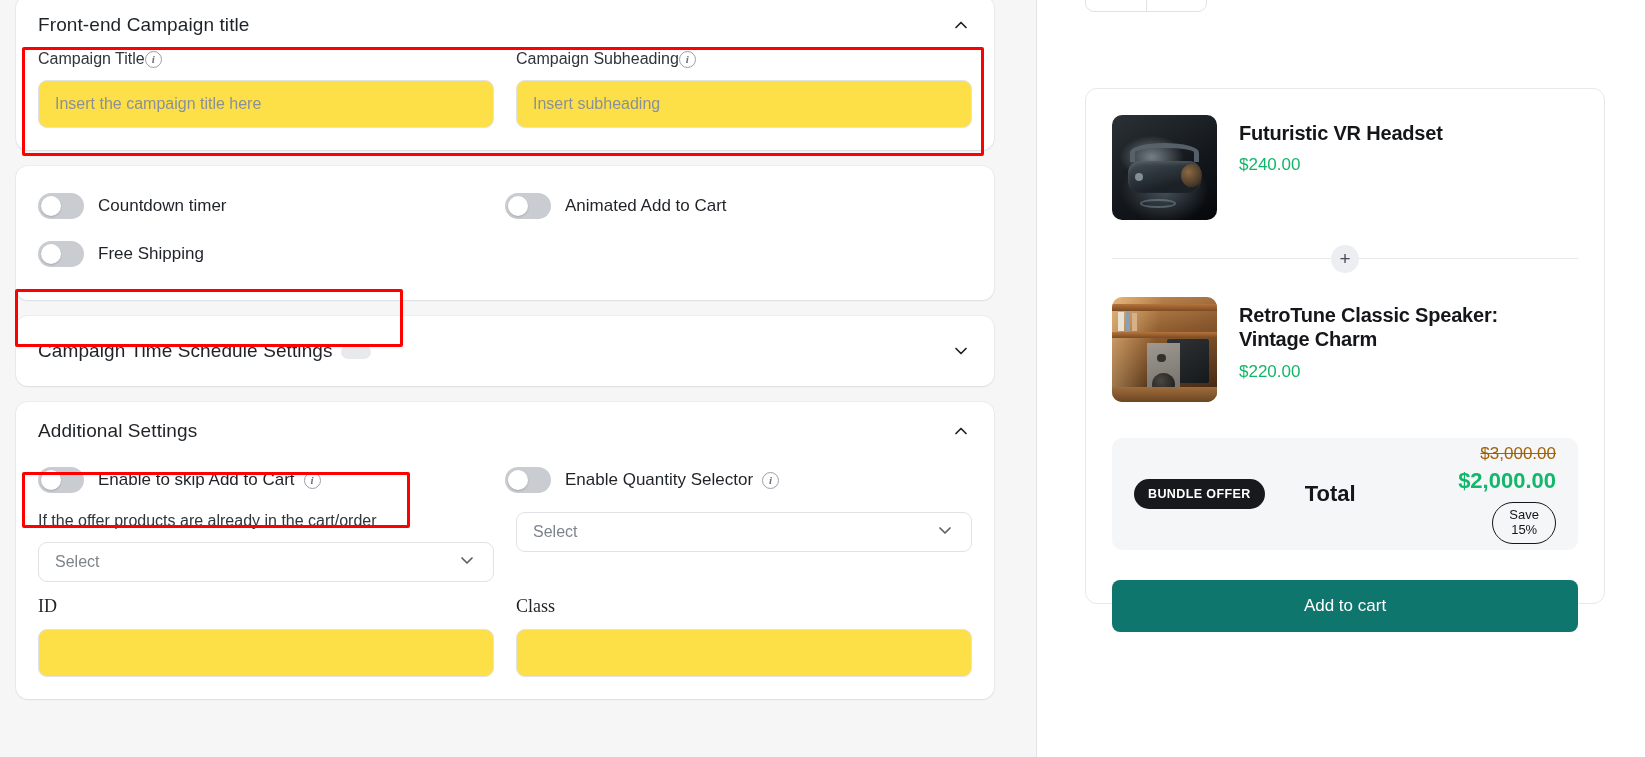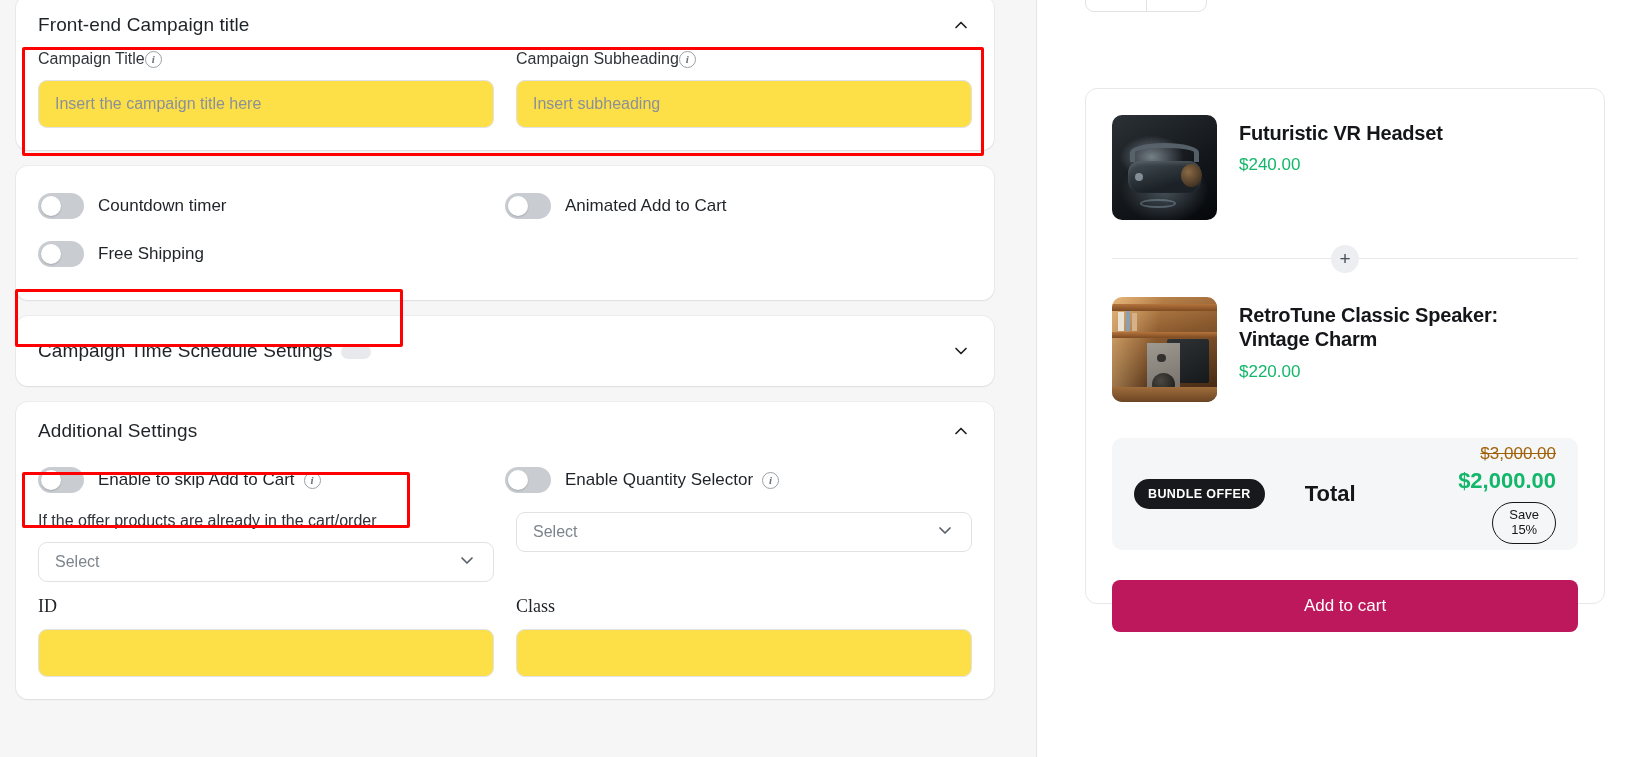--- a/index.html
+++ b/index.html
@@ -169,21 +169,21 @@
     font-size: 17px; color: #a16207; text-decoration: line-through;
   }
   .new-price { font-size: 22px; font-weight: bold; color: #12b76a; margin-top: 4px; }
   .save-pill {
     margin-top: 8px; border: 1px solid #14161a; border-radius: 22px;
     padding: 5px 16px; font-size: 13px; line-height: 1.15; color: #14161a;
     text-align: center;
   }
   .add-cart {
     margin-top: 30px; width: 100%; height: 52px;
-    background: #be185d; color: #fff; border: none; border-radius: 8px;
+    background: #0f766e; color: #fff; border: none; border-radius: 8px;
     font-size: 17px; font-family: "Liberation Sans", sans-serif;
     cursor: pointer;
   }
 </style>
 </head>
 <body>
 
 <div class="app">
 
   <div class="left-col">

